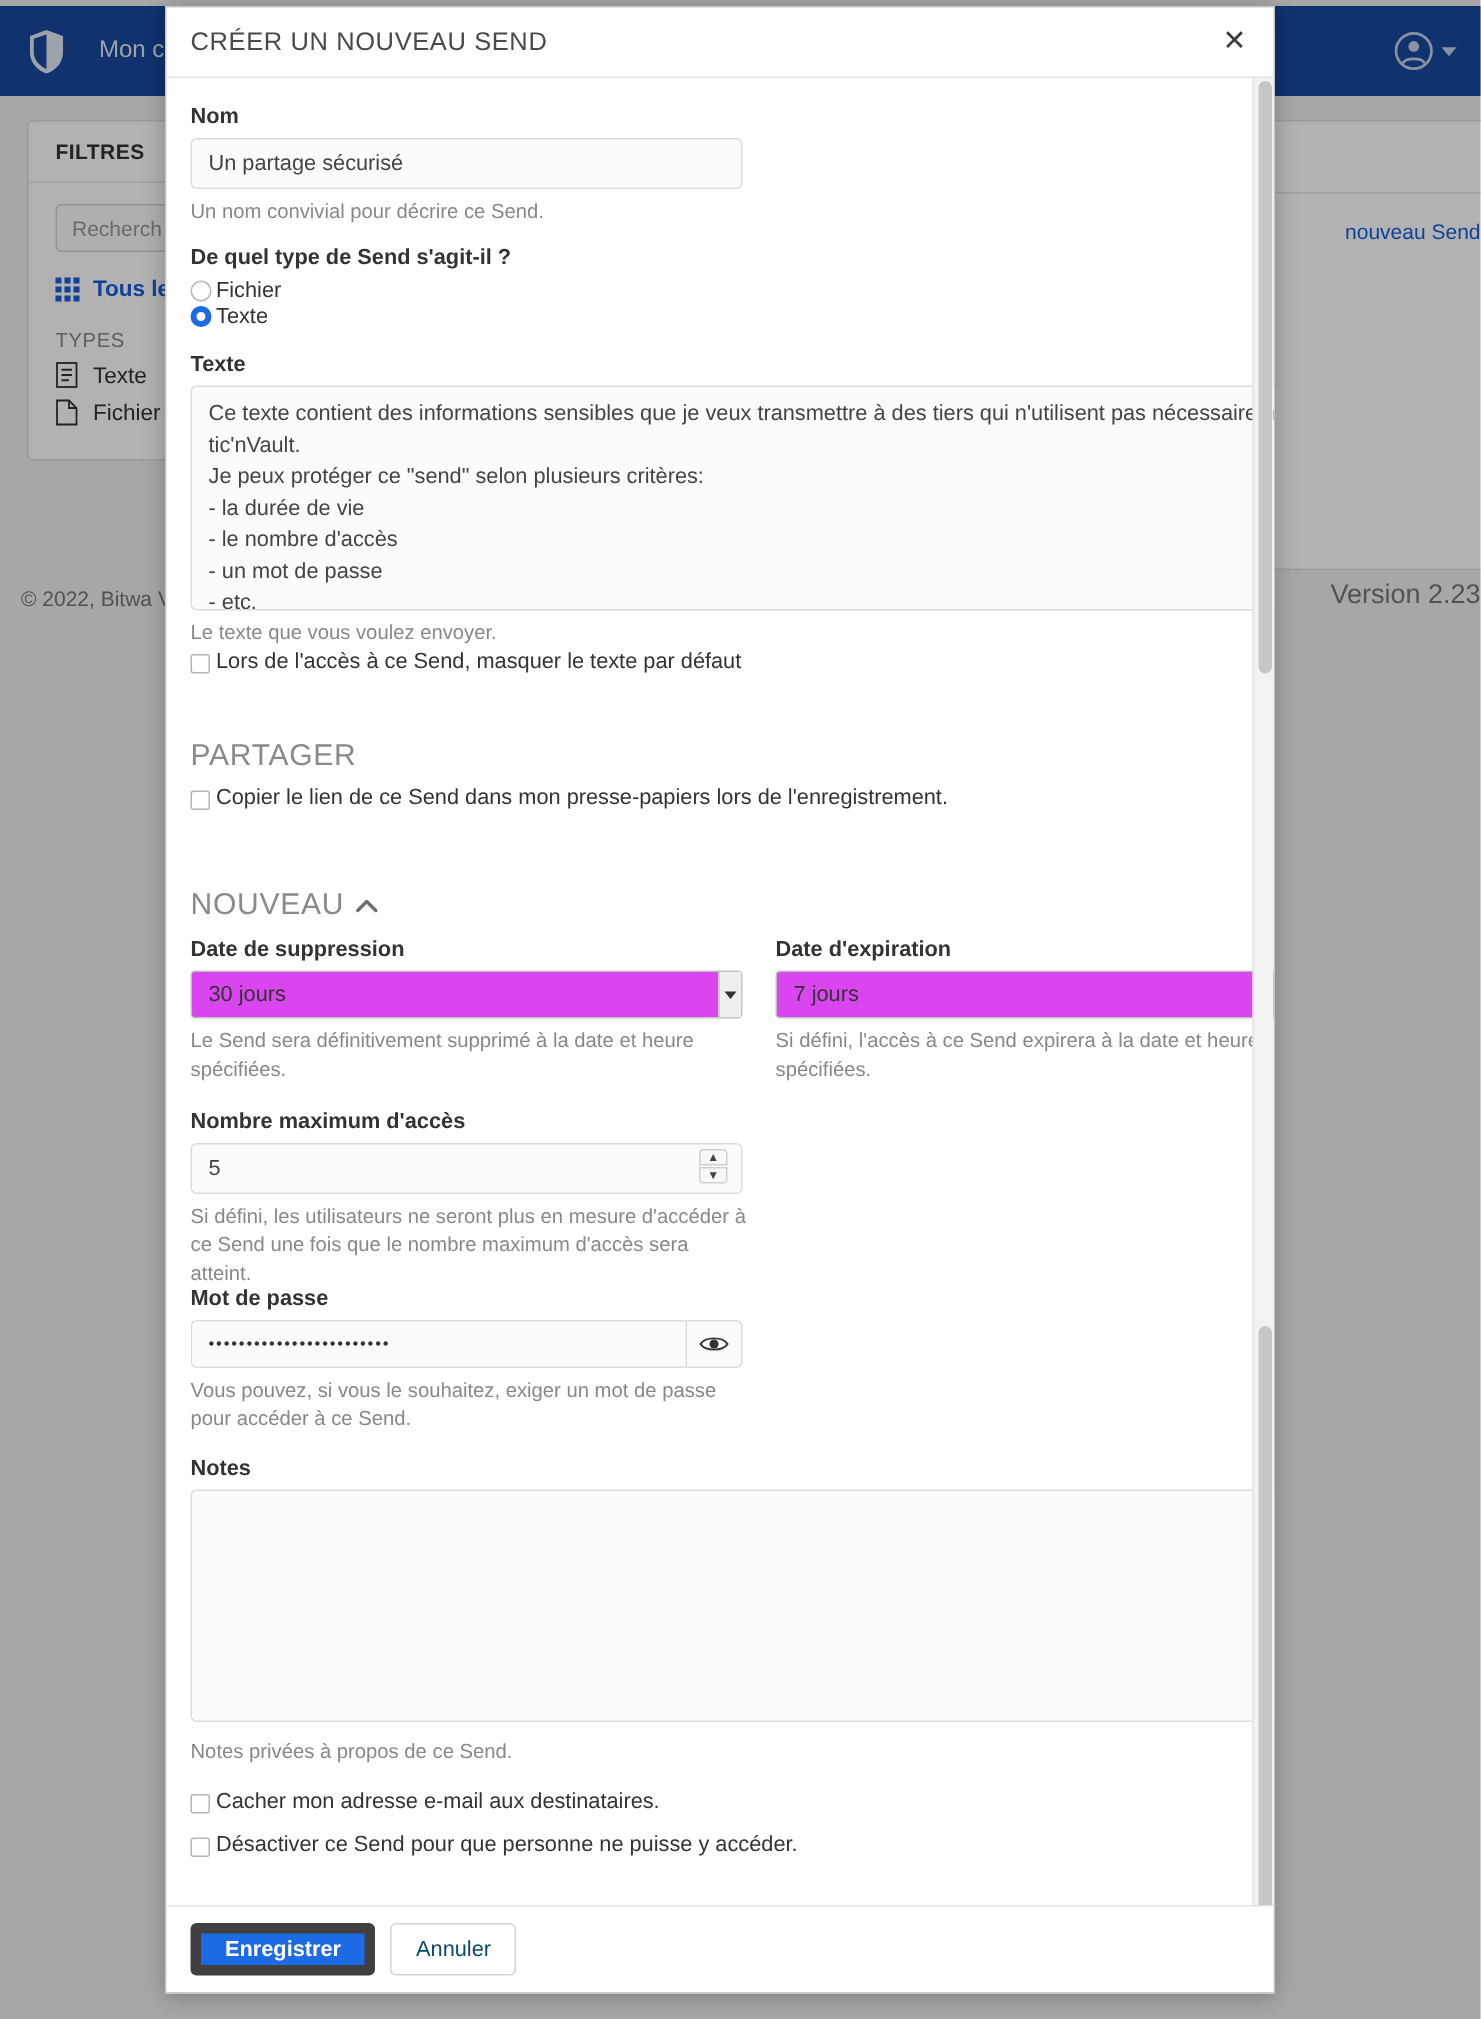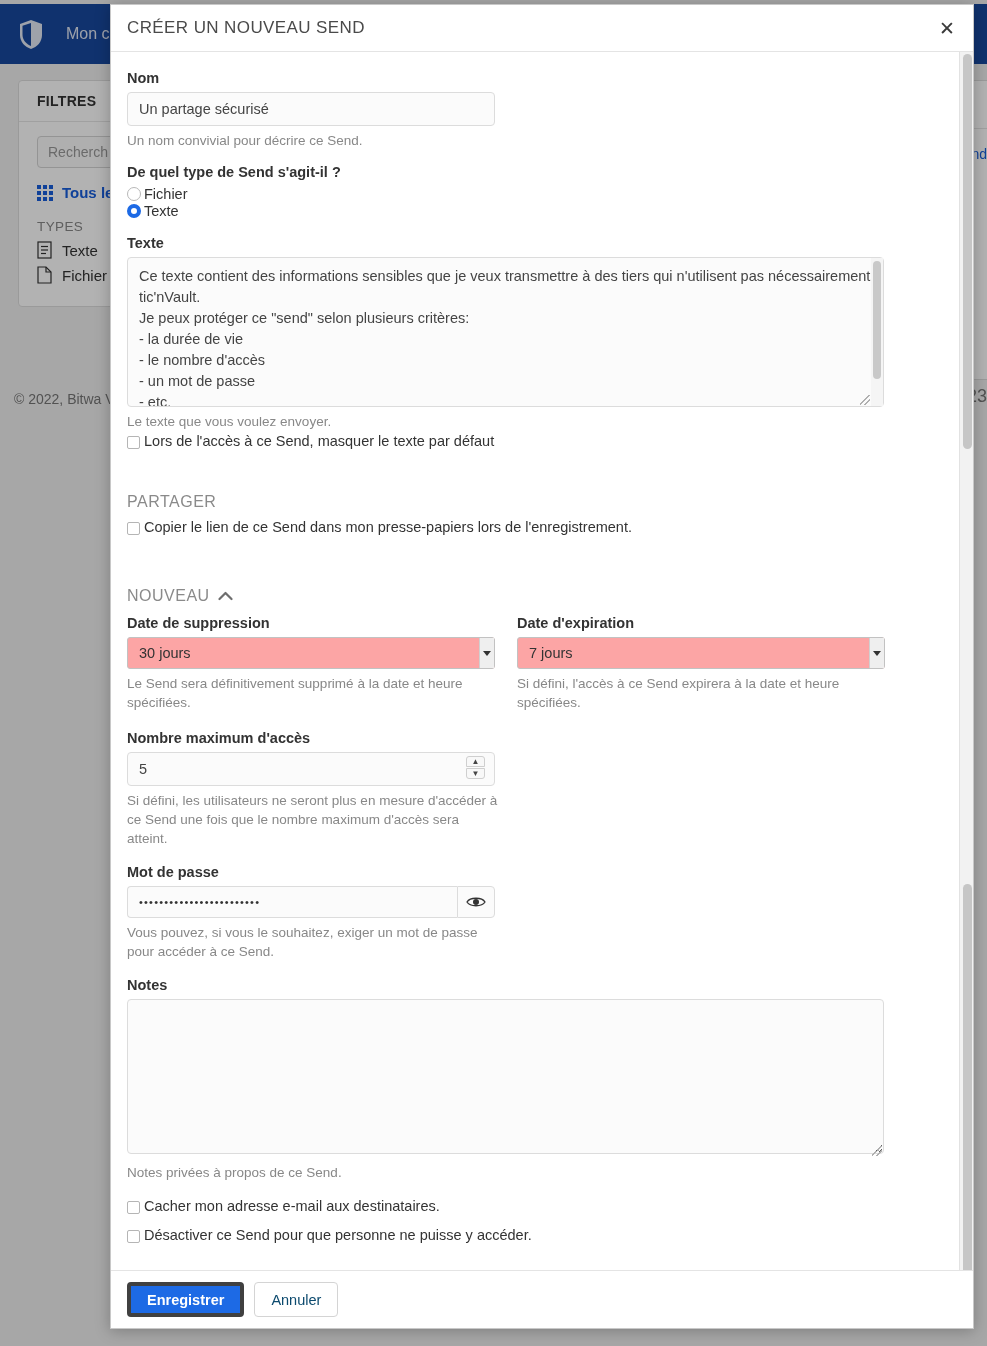--- a/index.html
+++ b/index.html
@@ -97,21 +97,21 @@
     height: 48px; border-bottom: 1px solid #e6e6e6;
   }
 
   
   #backdrop {
     position: absolute; inset: 0; background: rgba(0,0,0,0.30);
   }
 
   
   #modal {
-    position: absolute; left: 110px; top: 4px; width: 864px; height: 1325px;
+    position: absolute; left: 110px; top: 4px; width: 740px; height: 1325px;
     background: #ffffff;
     border: 1px solid #c8c8c8;
     display: flex; flex-direction: column;
     box-shadow: 0 2px 14px rgba(0,0,0,.25);
   }
   #modal-header {
     position: relative;
     height: 47px; flex: 0 0 auto;
     border-bottom: 1px solid #e4e4e4;
     display: flex; align-items: center;
@@ -172,30 +172,30 @@
   .check-row {
     display: flex; align-items: flex-start; gap: 4px;
     font-size: 14.5px; color: #333;
   }
   .cbox {
     width: 13px; height: 13px; margin-top: 3px;
     border: 1.3px solid #b5b5b5; border-radius: 2px;
     background: #fff; flex: 0 0 auto;
   }
   .section-heading {
-    color: #8a8a8a; font-size: 16px; letter-spacing: .5px;
+    color: #8a8a8a; font-size: 20px; letter-spacing: .5px;
     display: flex; align-items: center; gap: 8px;
   }
   .two-col { display: flex; gap: 22px; }
   .col { width: 368px; }
   .select-wrap { position: relative; width: 368px; height: 32px; }
   .select-box {
     width: 100%; height: 100%;
     border: 1px solid #c2c2c2; border-radius: 3px;
-    background: #fca5a5; color: #333; font-size: 14.5px;
+    background: #d946ef; color: #333; font-size: 14.5px;
     padding: 0 26px 0 11px; line-height: 30px;
   }
   .select-arrow {
     position: absolute; right: 1px; top: 1px; bottom: 1px; width: 15px;
     background: #efefef; border-left: 1px solid #d0d0d0;
     display: flex; align-items: center; justify-content: center;
   }
   .select-arrow i {
     width: 0; height: 0;
     border-left: 4px solid transparent;
@@ -233,21 +233,21 @@
   #notes-textarea {
     width: 757px; height: 155px;
     border: 1px solid #dcdcdc; border-radius: 4px;
     background: #fbfbfb; font-family: inherit; font-size: 14.5px;
     padding: 8px 11px; resize: vertical;
   }
   .btn {
     height: 35px; padding: 0 16px; border-radius: 4px;
     font-size: 14.5px; font-family: inherit; cursor: pointer;
   }
-  #save-btn { background: #1d6ae5; border: 4px solid #404040; color: #fff; font-weight: bold; }
+  #save-btn { background: #1d6ae5; border: 7px solid #404040; color: #fff; font-weight: bold; }
   #cancel-btn { background: #fff; border: 1px solid #d4d4d4; color: #0c4a6e; }
 
   
   .sb-track {
     position: absolute; width: 14px;
     background: #f2f2f2; border-left: 1px solid #e2e2e2;
   }
   .sb-thumb {
     position: absolute; left: 3px; width: 9px;
     background: #c6c6c6; border-radius: 5px;
@@ -435,21 +435,21 @@
       <div class="num-wrap">
         <input class="text-input" value="5" style="">
         <div class="spinner">
           <div class="spin-btn up">▲</div>
           <div class="spin-btn down">▼</div>
         </div>
       </div>
       <div class="help-text" style="width:372px">Si défini, les utilisateurs ne seront plus en mesure d'accéder à ce Send une fois que le nombre maximum d'accès sera atteint.</div>
     </div>
 
-    <div style="margin-top:16px">
+    <div style="">
       <div class="field-label">Mot de passe</div>
       <div class="pw-wrap">
         <div id="pw-input">••••••••••••••••••••••••</div>
         <div id="pw-toggle">
           <svg width="20" height="14" viewBox="0 0 20 14">
             <path d="M1 7 C4 2 16 2 19 7 C16 12 4 12 1 7 Z" fill="none" stroke="#333" stroke-width="1.3"></path>
             <circle cx="10" cy="7" r="3" fill="#333"></circle>
           </svg>
         </div>
       </div>

